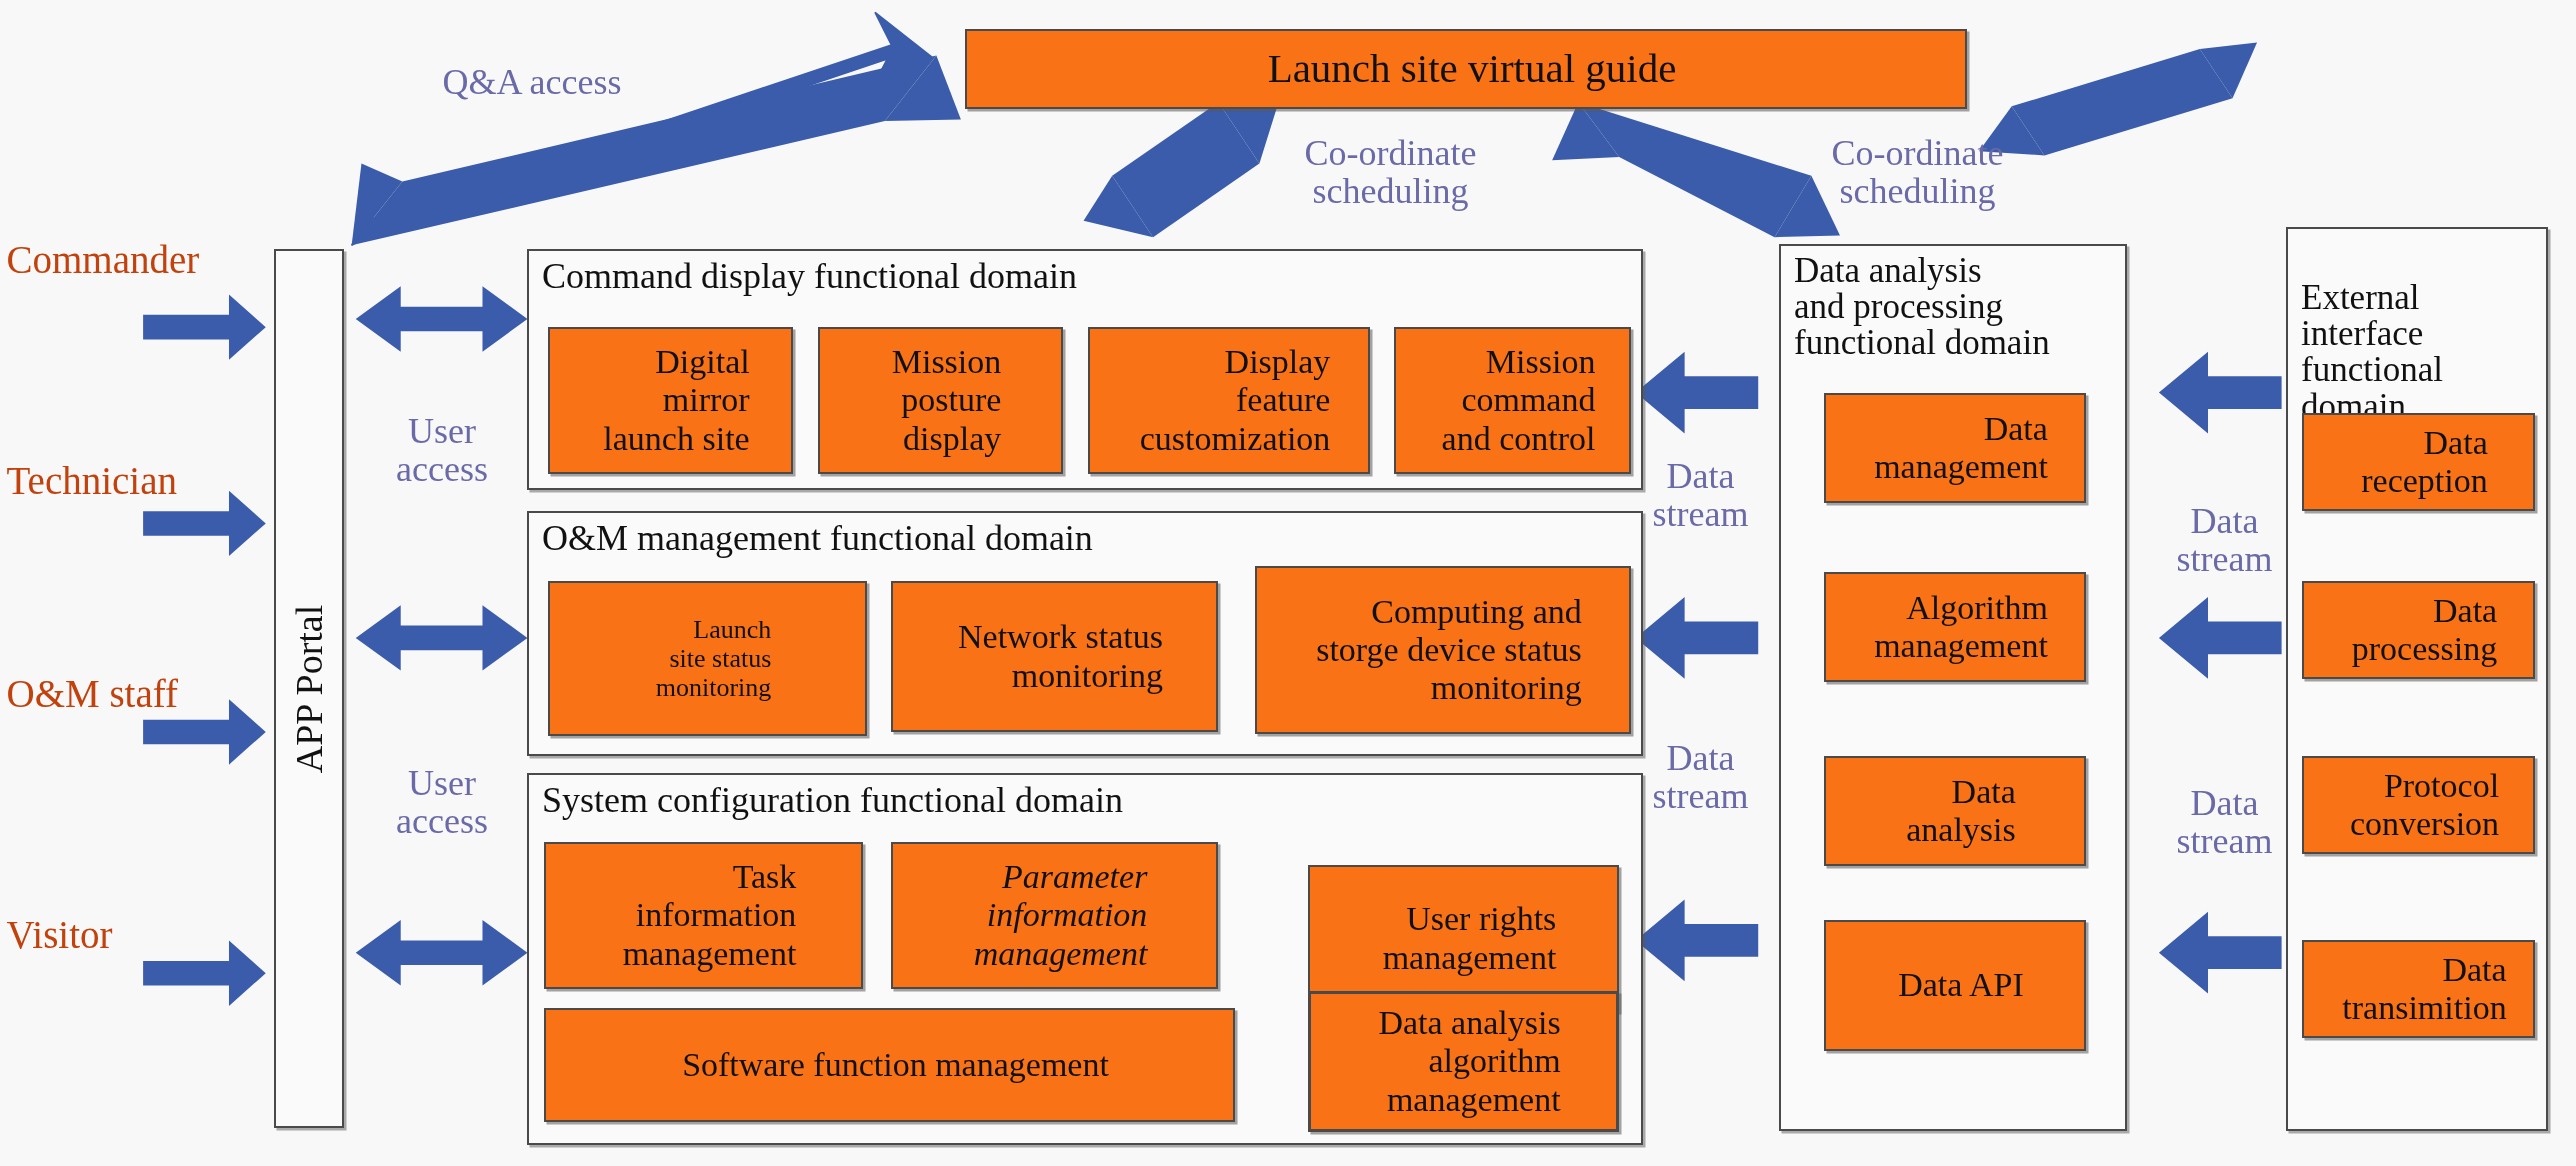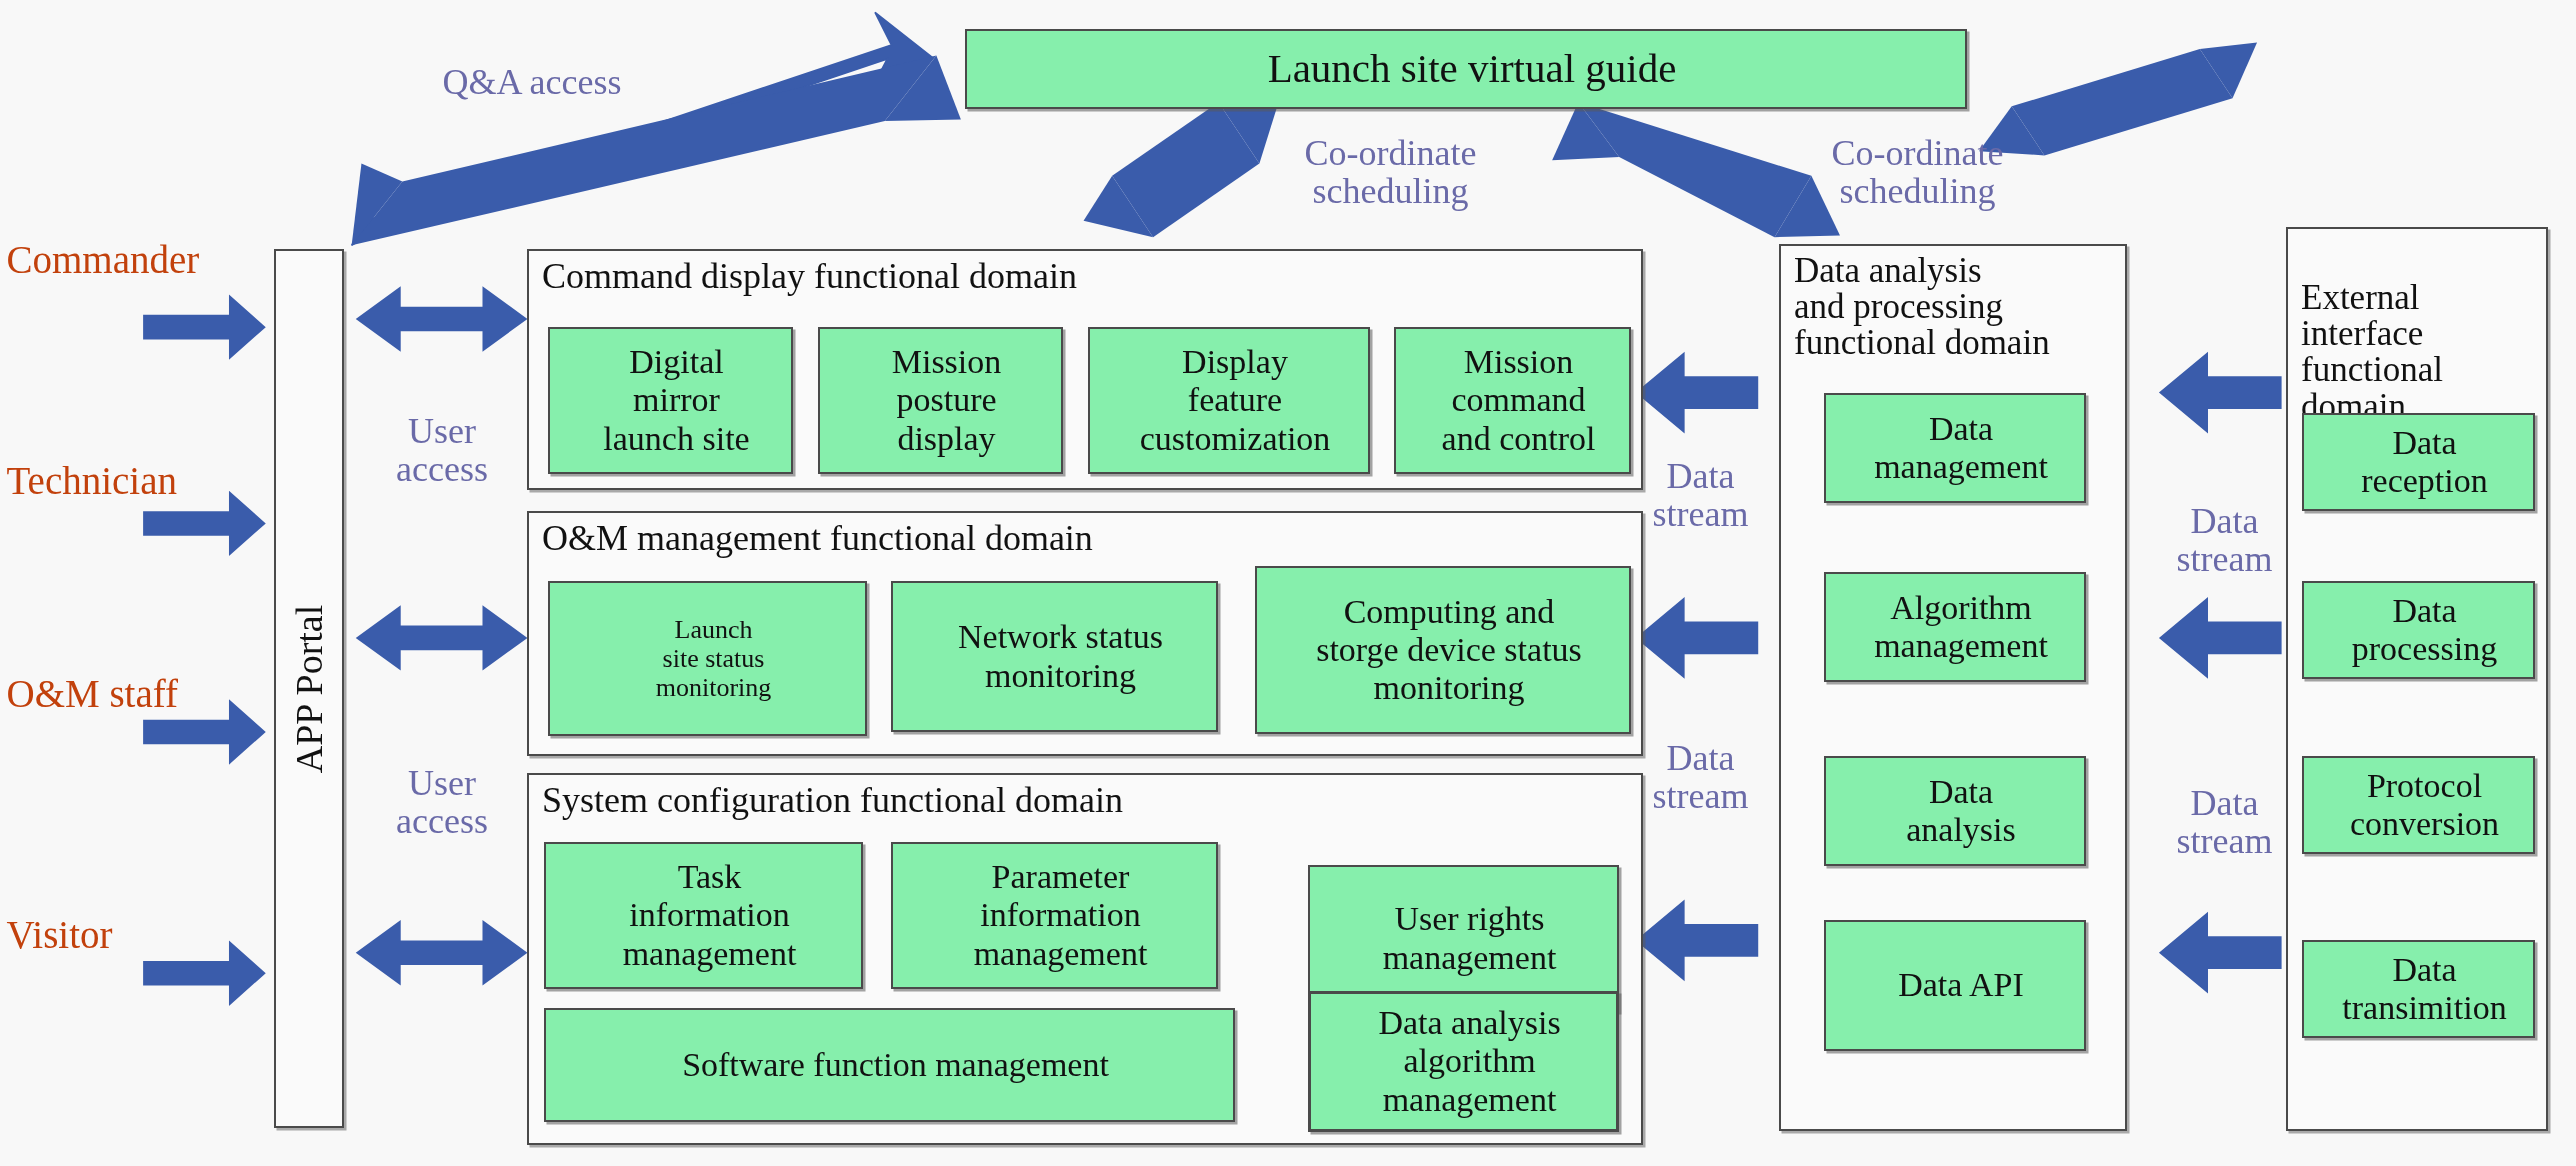--- a/index.html
+++ b/index.html
@@ -10,27 +10,27 @@
   #canvas{
     position:relative;
     width:2576px;
     height:1167px;
     background:#f8f8f8;
     overflow:hidden;
   }
   .box{
     position:absolute;
     box-sizing:border-box;
-    background:#86efac;
+    background:#f97316;
     border:2.5px solid #4a4a4a;
     box-shadow:2.5px 2.5px 0 rgba(90,90,90,.55);
     display:flex;
     align-items:center;
     justify-content:center;
-    text-align:center;
+    text-align:right;
     line-height:1.12;
     padding-left:12px;
   }
   .panel{
     position:absolute;
     box-sizing:border-box;
     background:#fafafa;
     border:2.5px solid #4a4a4a;
     box-shadow:2.5px 2.5px 0 rgba(90,90,90,.5);
   }
@@ -238,21 +238,21 @@
   </div>
 
   <div class="panel" style="left:527px;top:773px;width:1116px;height:372px;">
     <div class="panel-title">System configuration functional domain</div>
   </div>
   <div class="box" style="left:544px;top:842px;width:319px;height:147px;font-size:34px;white-space:pre-line;">
     <span>Task
 information
 management</span>
   </div>
-  <div class="box" style="left:891px;top:842px;width:327px;height:147px;font-size:34px;white-space:pre-line;">
+  <div class="box" style="left:891px;top:842px;width:327px;height:147px;font-size:34px;white-space:pre-line;font-style:italic;">
     <span>Parameter
 information
 management</span>
   </div>
   <div class="box" style="left:1308px;top:836px;width:311px;height:147px;font-size:34px;white-space:pre-line;margin-top:29px;">
     <span>User rights
 management</span>
   </div>
   <div class="box" style="left:544px;top:1008px;width:691px;height:114px;font-size:34px;white-space:pre-line;">
     <span>Software function management</span>

